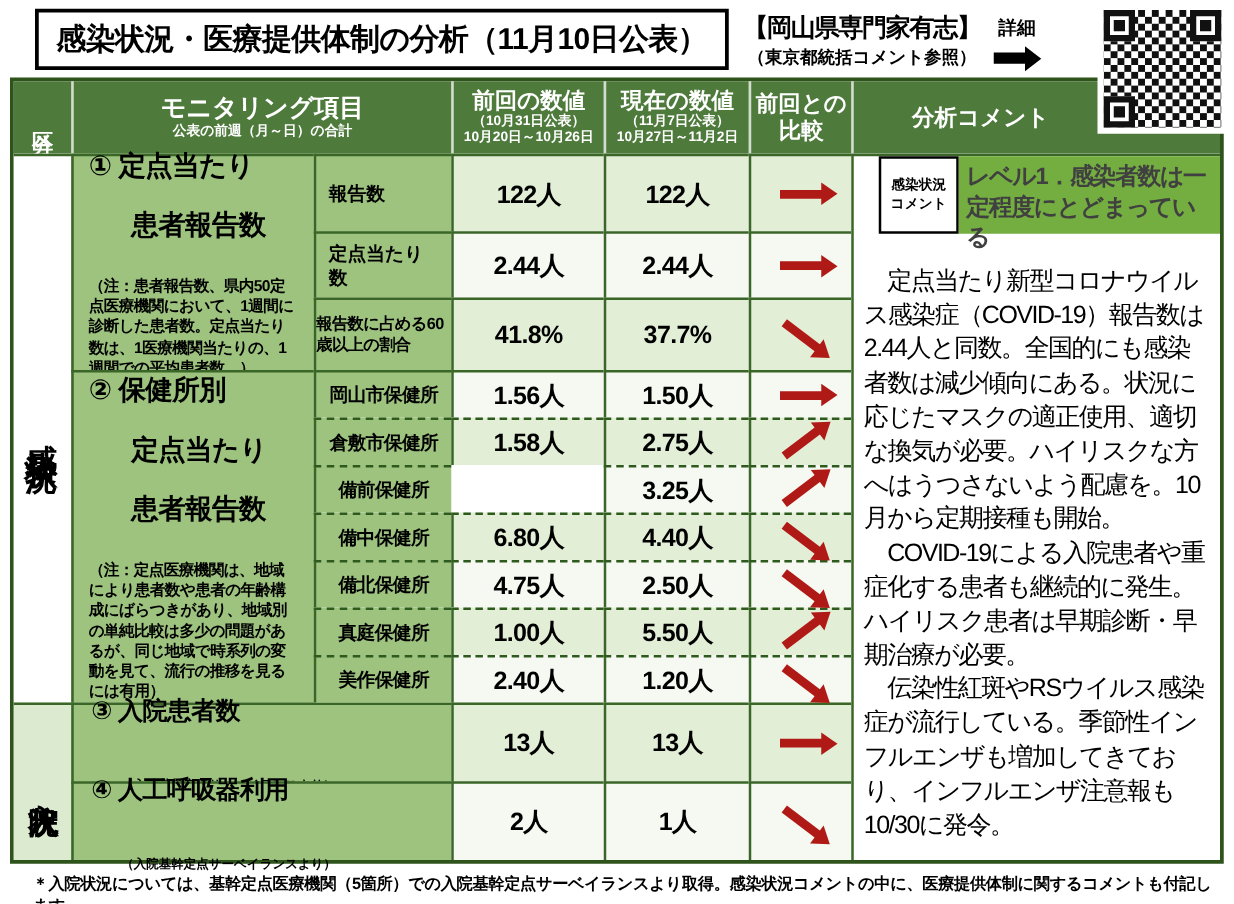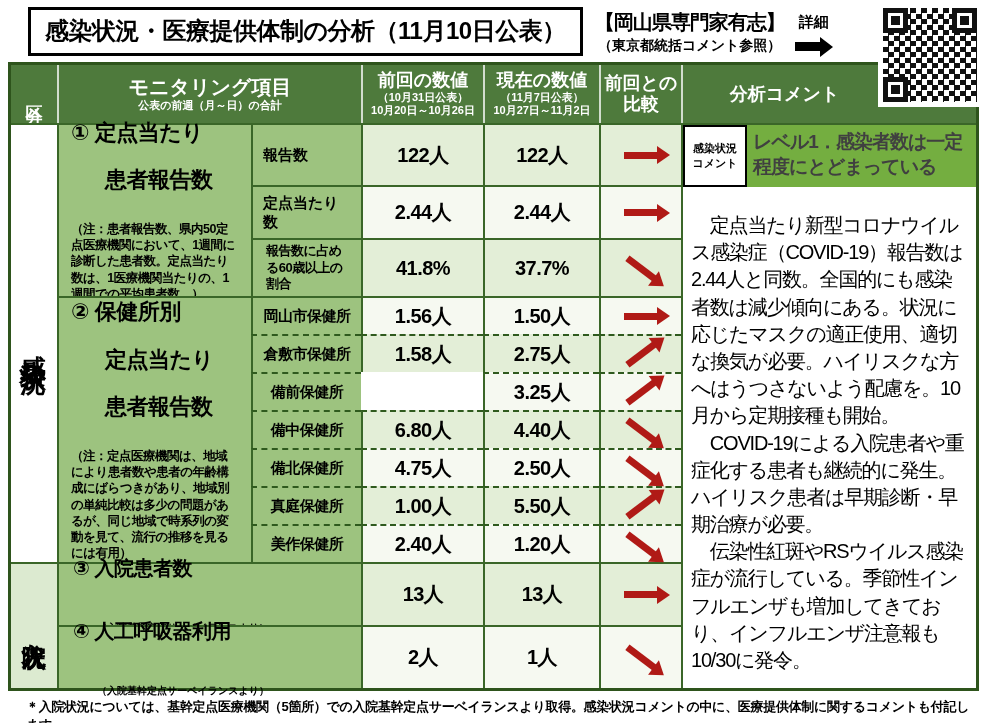--- a/index.html
+++ b/index.html
@@ -74,41 +74,41 @@
   .sec-cell{background:var(--label-green);padding:10px 12px;display:flex;flex-direction:column;justify-content:center;}
   .sec-title{font-size:22px;font-weight:700;line-height:1.25;letter-spacing:-0.5px;}
   .sec-title.indent{padding-left:34px;}
   .sec-note{font-size:12.5px;font-weight:700;line-height:1.3;margin-top:7px;letter-spacing:-0.5px;}
   .sec-wide{background:var(--label-green);padding:6px 14px;display:flex;flex-direction:column;justify-content:center;}
   .sec-wide .t{font-size:20px;font-weight:700;letter-spacing:-0.5px;}
   .sec-wide .s{font-size:10px;font-weight:700;padding-left:24px;margin-top:19px;}
 
   .label-cell{background:var(--label-green);display:flex;align-items:center;font-weight:700;}
   .label-cell.pad{padding:0 10px;font-size:15px;}
-  .label-cell.small{font-size:13px;line-height:1.3;padding:0 13px;letter-spacing:-0.5px;}
+  .label-cell.small{font-size:13px;line-height:1.3;padding:0 0;letter-spacing:-0.5px;}
   .label-cell.center{justify-content:center;font-size:15px;letter-spacing:-0.5px;}
 
   .val-cell{display:flex;align-items:center;justify-content:center;font-size:20px;font-weight:700;letter-spacing:-0.5px;}
   .bg-a{background:var(--row-light);}
   .bg-b{background:var(--row-white);}
 
   .arrow-cell{display:flex;align-items:center;justify-content:center;}
   .tr-arrow{position:relative;display:block;width:34px;height:7px;background:var(--arrow-red);}
   .tr-arrow::after{
     content:"";position:absolute;right:-12px;top:50%;transform:translateY(-50%);
     border-left:13px solid var(--arrow-red);border-top:9px solid transparent;border-bottom:9px solid transparent;
   }
   [data-dir="up"] .tr-arrow{transform:rotate(-37deg);}
   [data-dir="down"] .tr-arrow{transform:rotate(37deg);}
 
   .comment-cell{background:#fff;display:flex;flex-direction:column;}
   .comment-top{display:flex;height:62px;flex:0 0 62px;}
   .badge{
     width:64px;flex:0 0 64px;background:#fff;border:2px solid #000;
-    display:flex;align-items:center;justify-content:center;text-align:center;
+    display:flex;align-items:center;justify-content:center;text-align:center;margin-left:20px;
   }
   .badge span{font-size:11px;font-weight:700;width:48px;word-break:break-all;line-height:1.35;}
   .level{
     flex:1;background:var(--level-green);color:#404040;font-size:19px;font-weight:700;
     padding:5px 6px 4px;line-height:1.3;letter-spacing:-1px;
   }
   .comment-body{padding:5px 7px 0 8px;}
   .comment-body p{font-size:20px;line-height:1.36;letter-spacing:-1.2px;font-weight:500;}
 
   .footnote{padding:7px 6px 0 26px;font-size:13px;font-weight:700;letter-spacing:-0.3px;}

